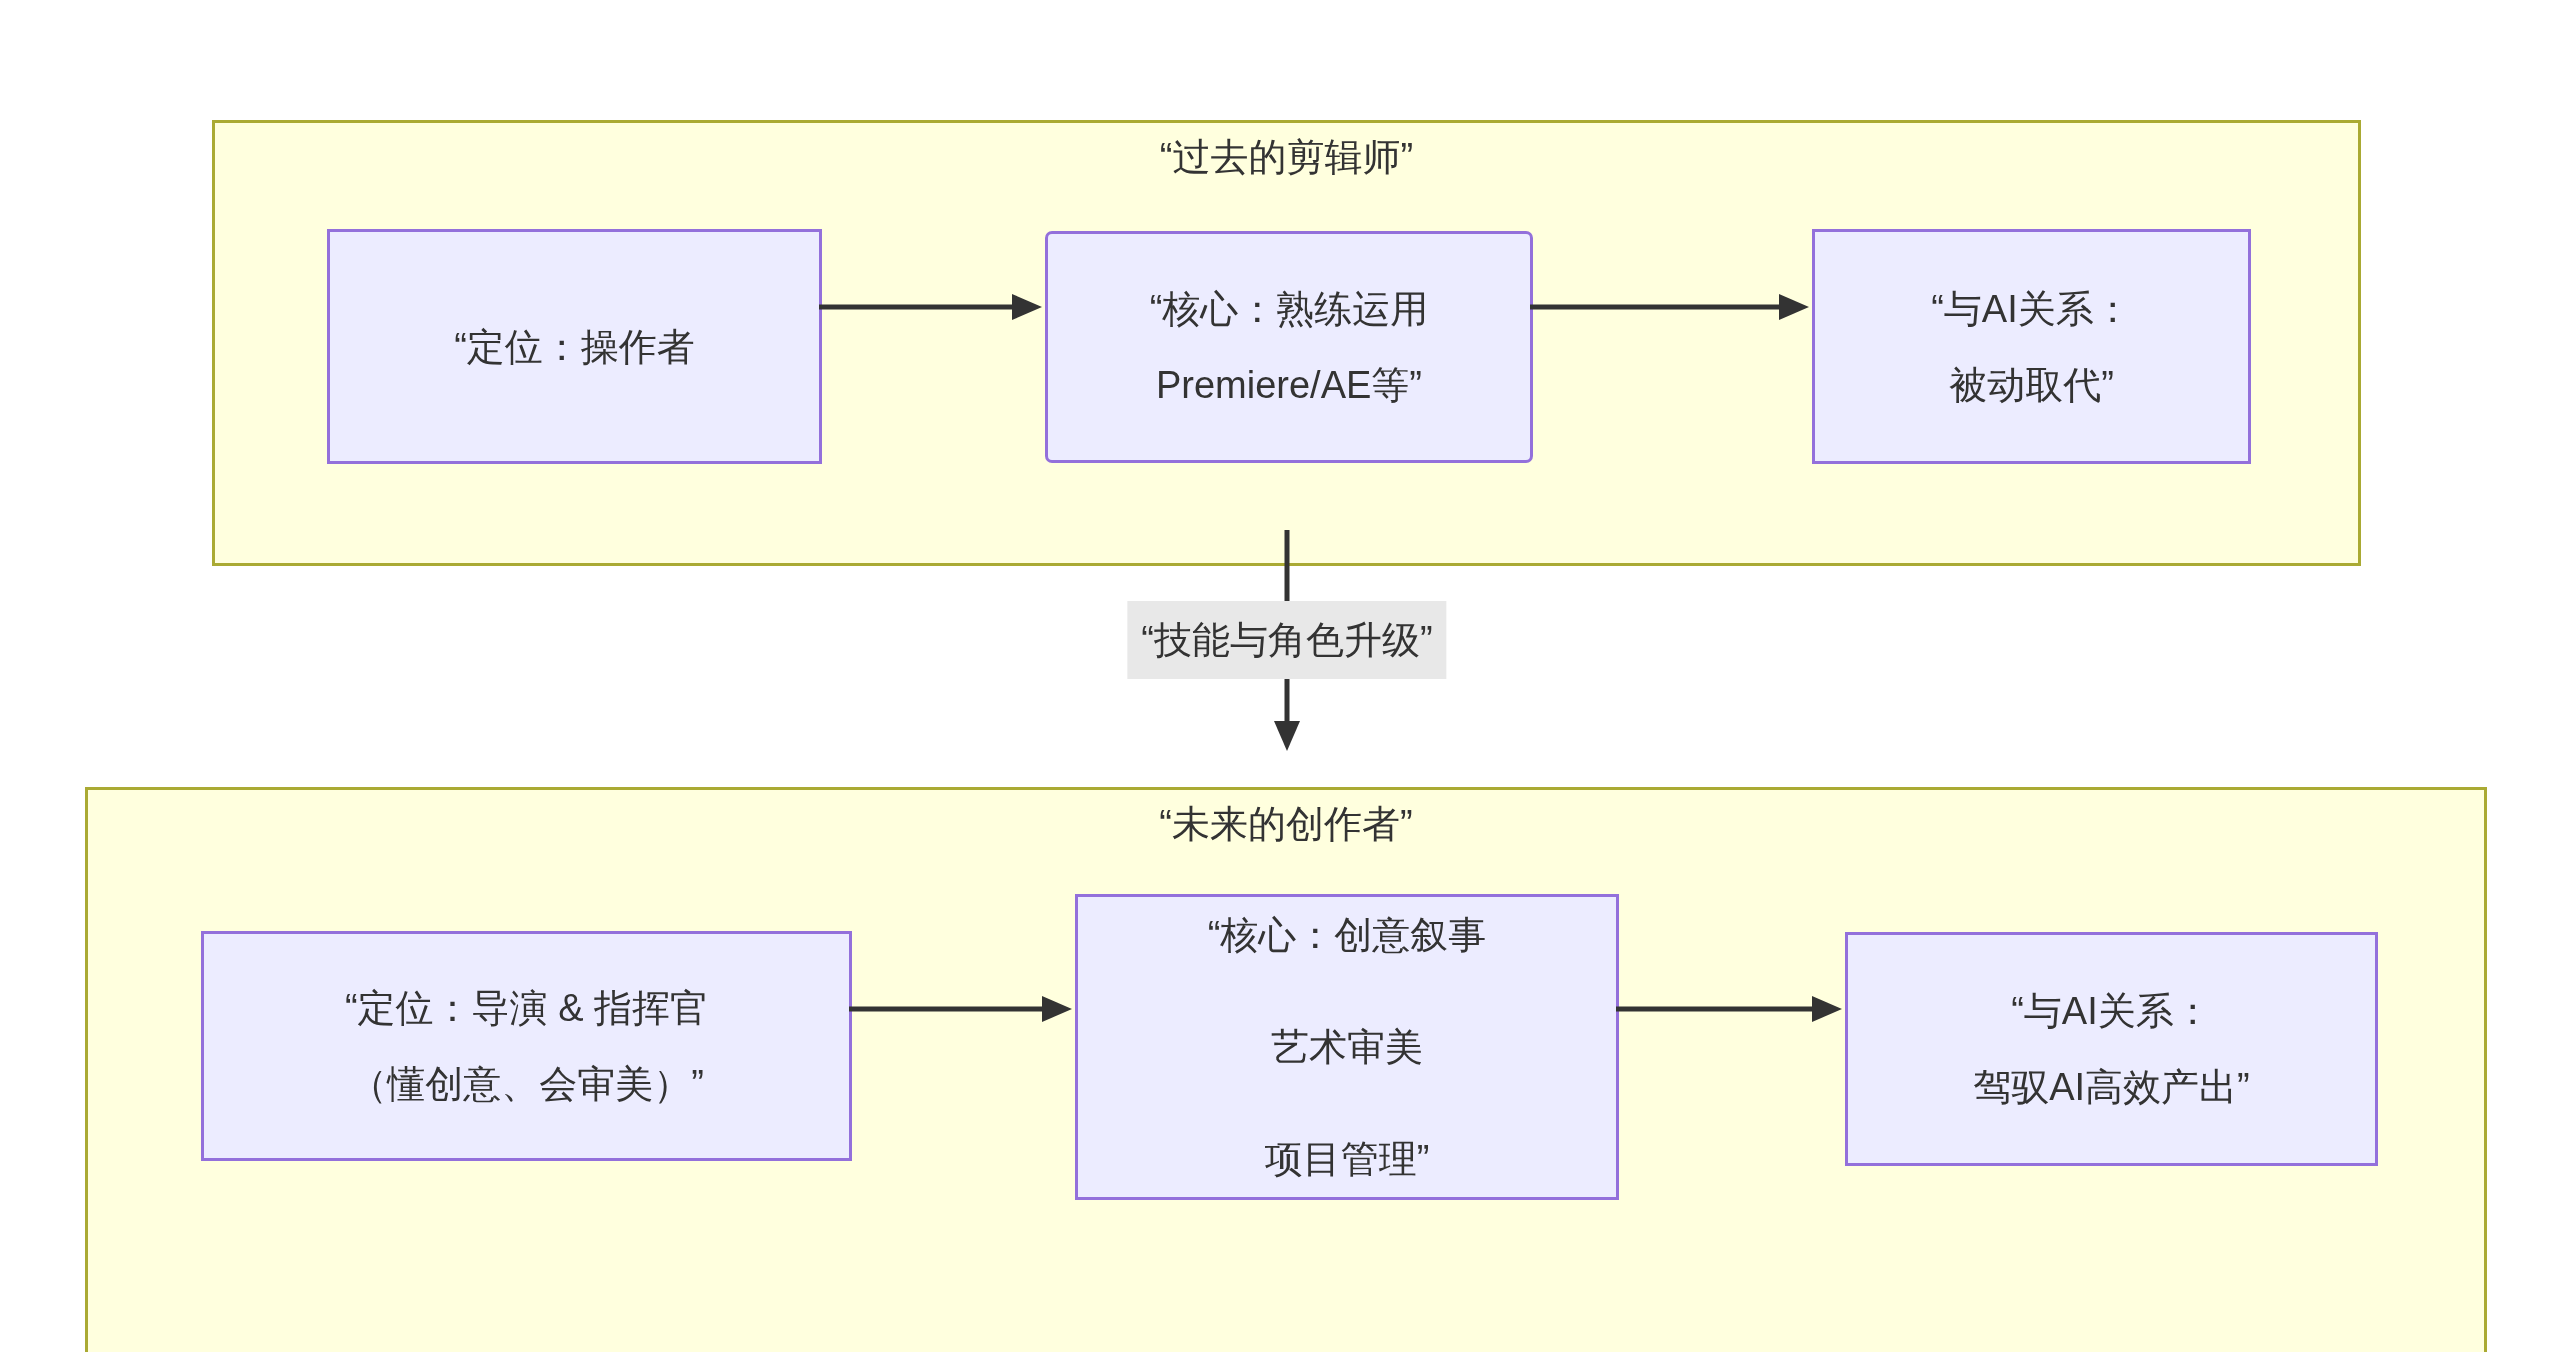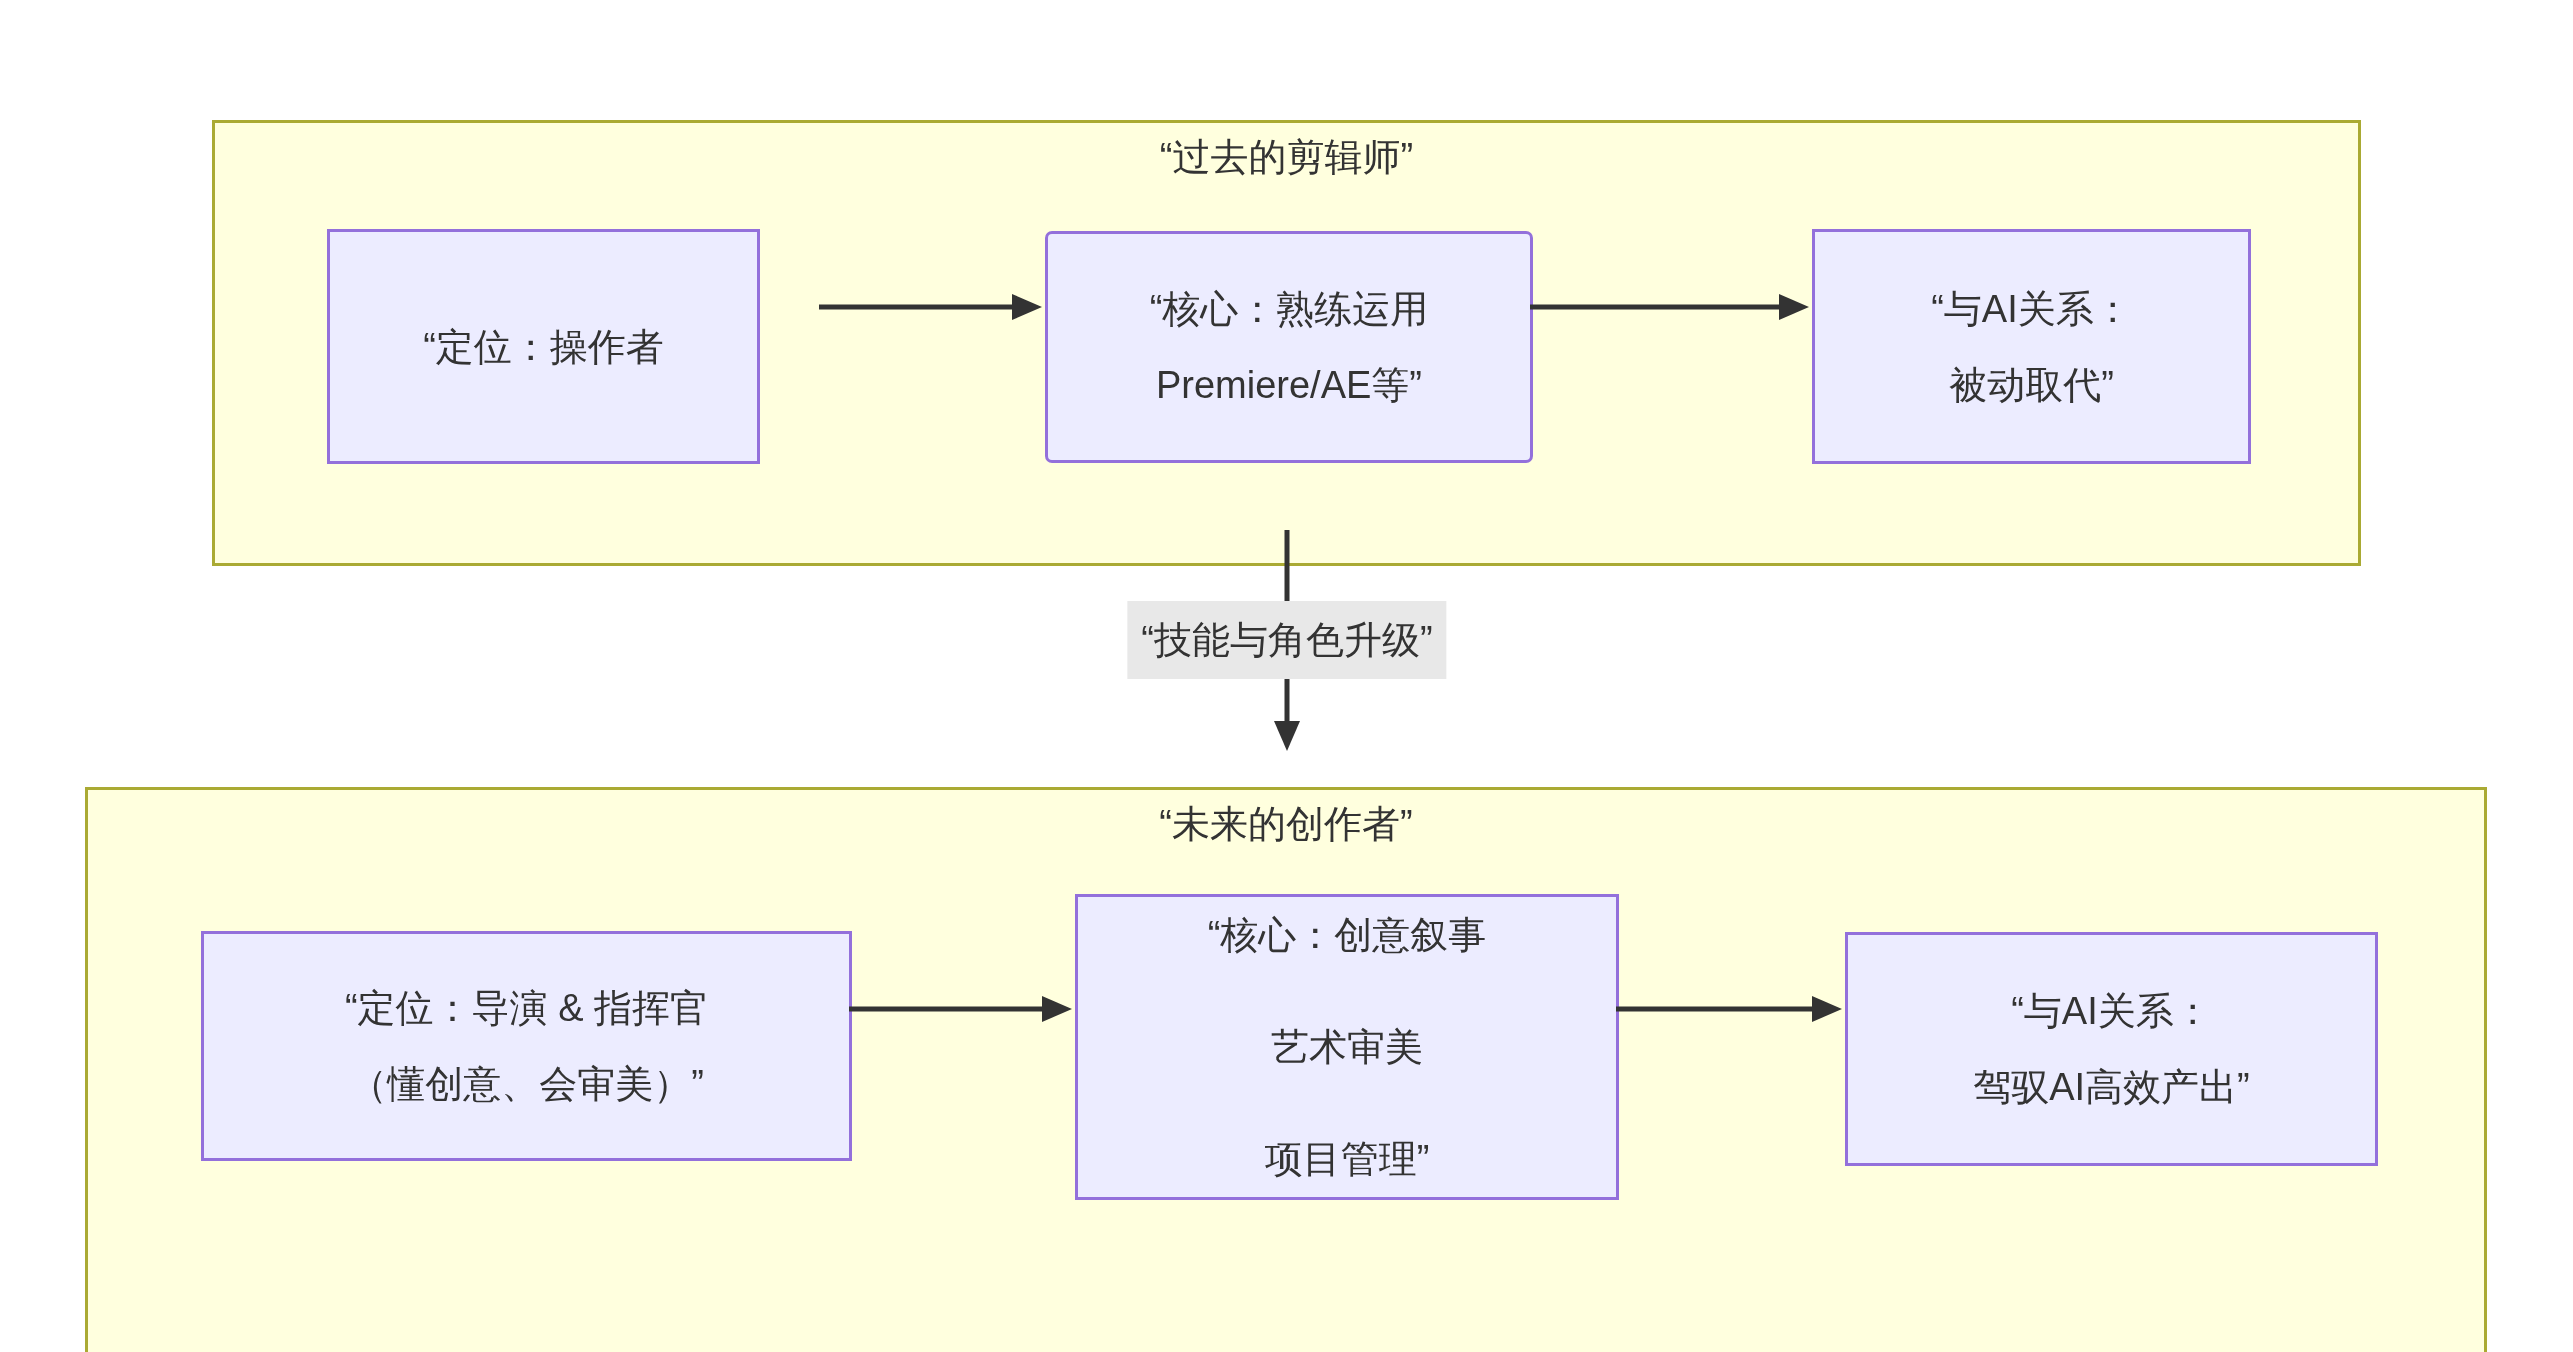--- a/index.html
+++ b/index.html
@@ -43,21 +43,21 @@
     display: flex;
     flex-direction: column;
     align-items: center;
     justify-content: center;
     text-align: center;
     font-size: 38px;
     color: #333333;
   }
   .node .line { line-height: 76px; white-space: nowrap; }
   
-  #node-past-position    { left: 112px;  top: 106px; width: 433px; height: 235px; }
+  #node-past-position    { left: 112px;  top: 106px; width: 495px; height: 235px; }
   #node-past-core        { left: 830px;  top: 108px; width: 488px; height: 232px; border-radius: 7px; }
   #node-past-ai-relation { left: 1597px; top: 106px; width: 439px; height: 235px; }
   
   #node-future-position    { left: 113px;  top: 141px; width: 651px; height: 230px; }
   #node-future-core        { left: 987px;  top: 104px; width: 544px; height: 306px; justify-content: space-between; }
   #node-future-ai-relation { left: 1757px; top: 142px; width: 533px; height: 234px; }
   #edges-svg {
     position: absolute;
     left: 0; top: 0;
     width: 2573px;

